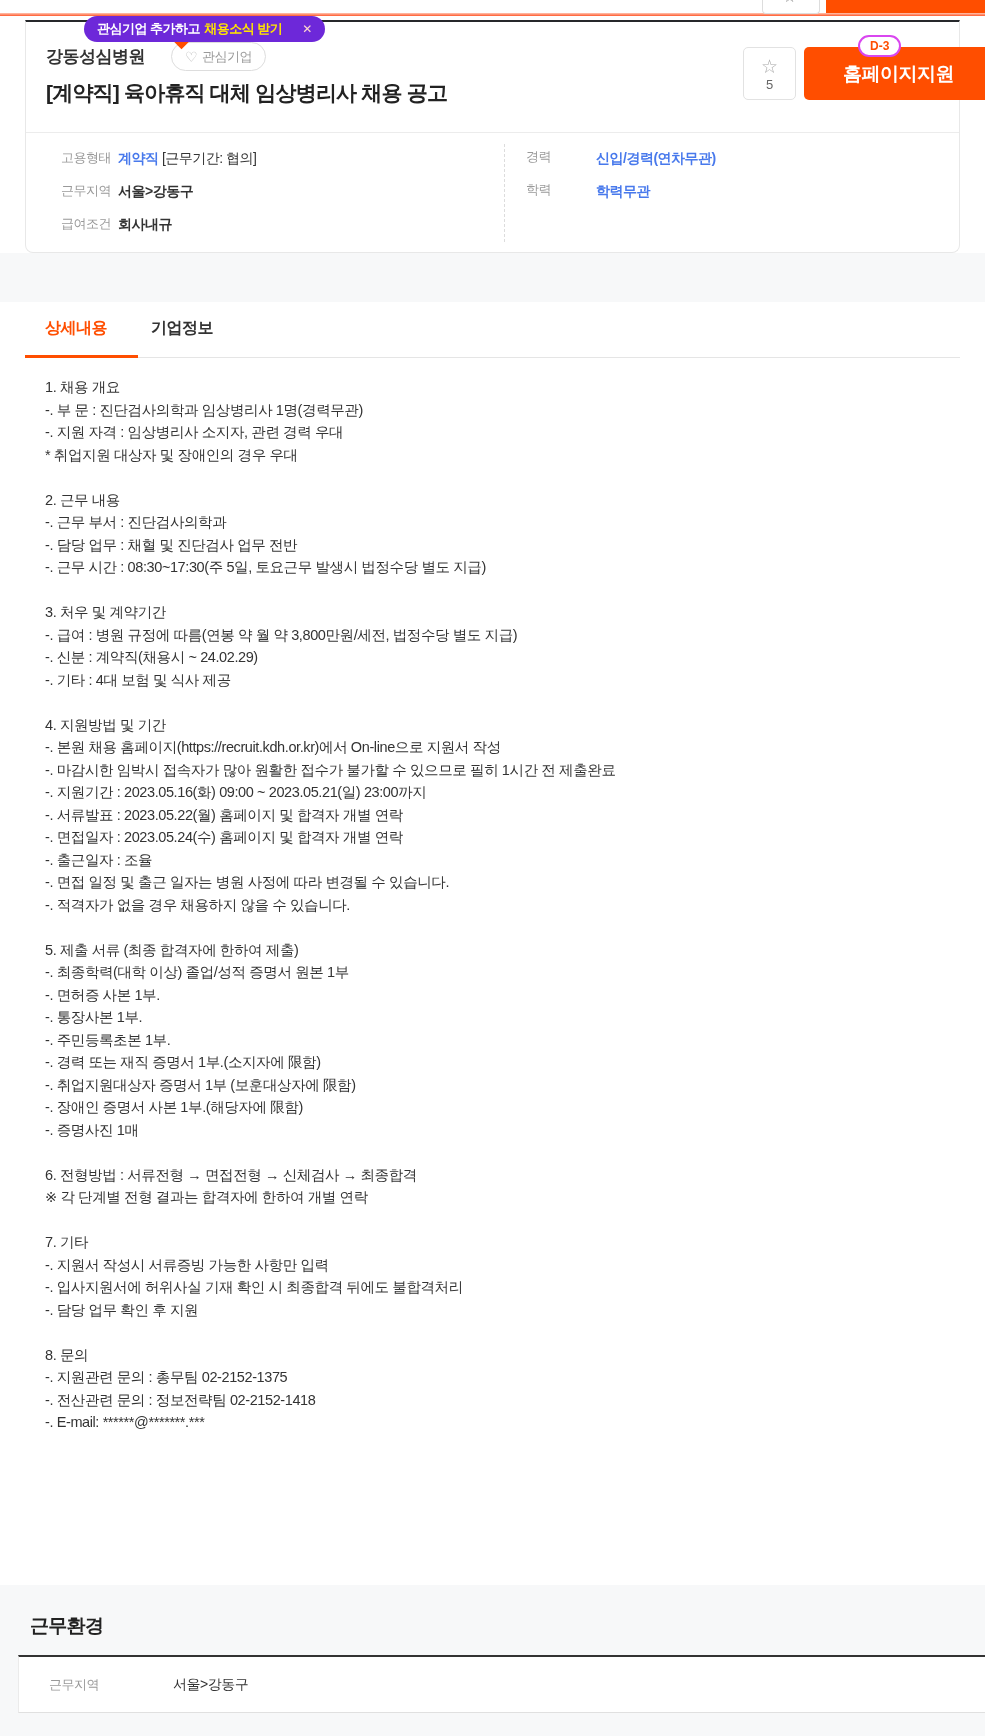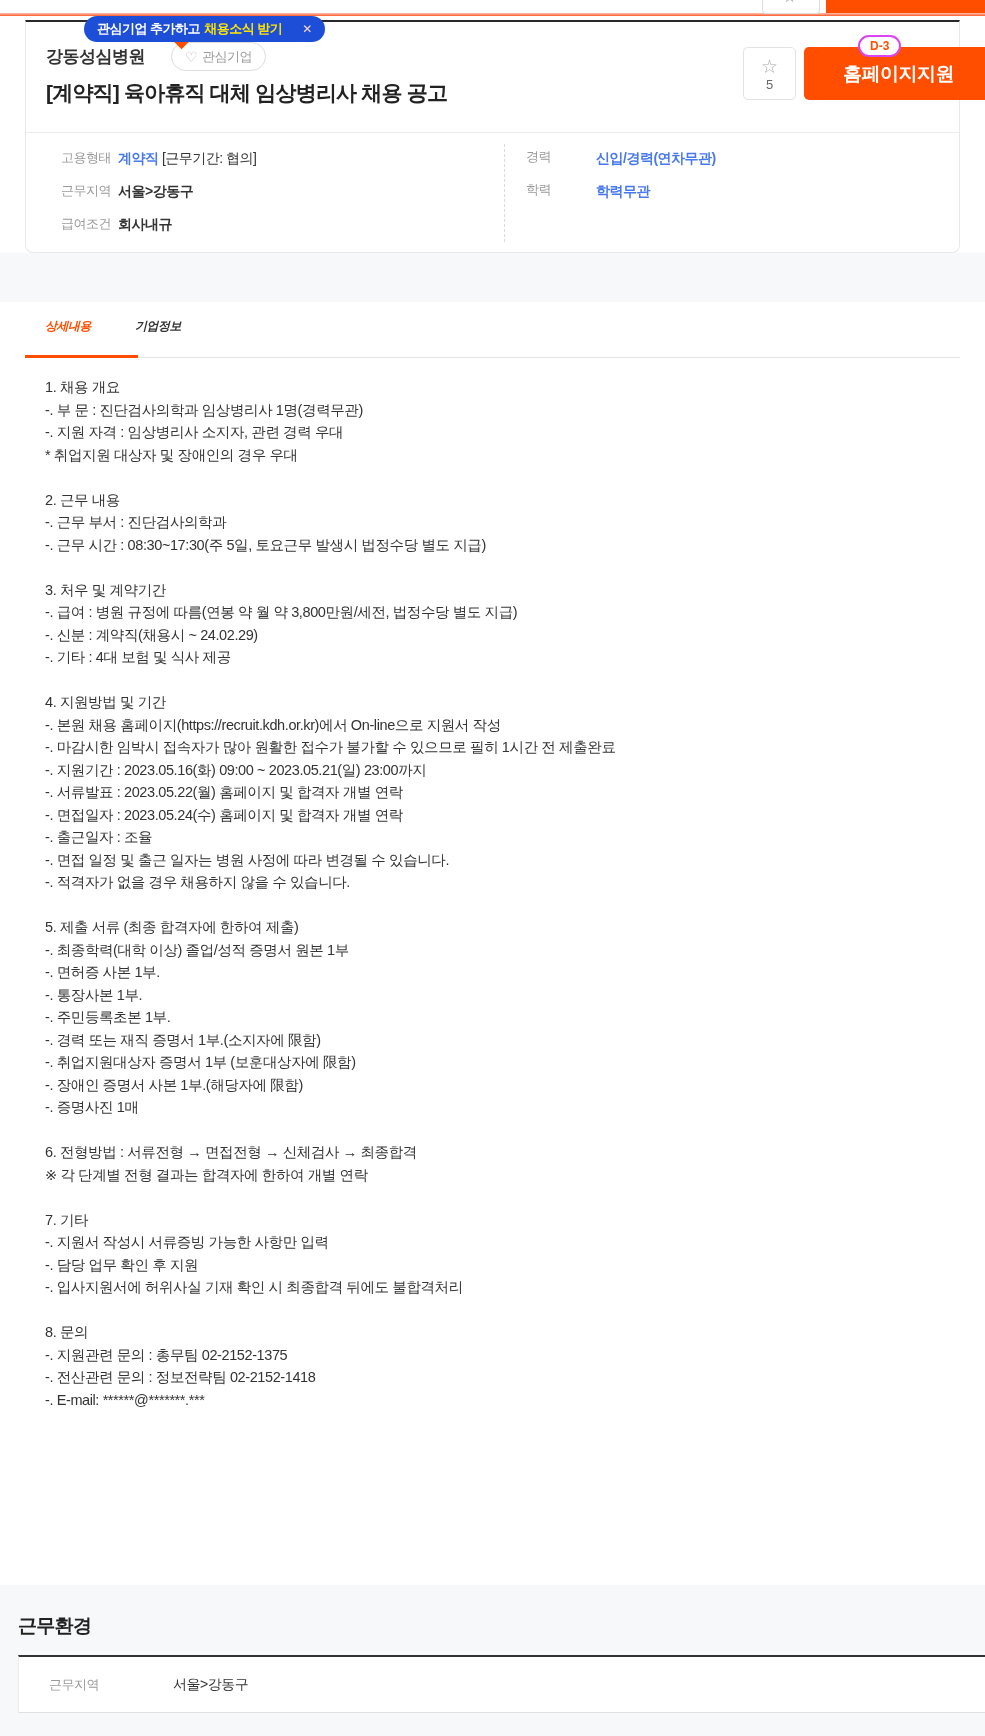--- a/index.html
+++ b/index.html
@@ -13,21 +13,21 @@
 
   
   .top-partial-star{position:absolute;left:762px;top:0;width:56px;height:13px;background:#fff;
     border:1px solid #ddd;border-top:none;border-radius:0 0 4px 4px;overflow:hidden;z-index:6;}
   .top-partial-star .partial-star{position:absolute;left:20px;top:-12px;font-size:15px;color:#8a8a8a;}
   .top-partial-apply{position:absolute;left:826px;top:0;width:159px;height:13px;background:#ff4e00;z-index:6;}
   .top-orange-line{position:absolute;left:0;top:13px;width:985px;height:3px;
     background:linear-gradient(#ffc5b2,#ff5a2e);z-index:4;}
 
   
-  .tooltip{position:absolute;left:84px;top:16px;height:26px;background:#1d4ed8;border-radius:14px;
+  .tooltip{position:absolute;left:84px;top:16px;height:26px;background:#6d28d9;border-radius:14px;
     display:flex;align-items:center;padding:0 13px;z-index:10;color:#fff;font-size:13px;font-weight:bold;
     letter-spacing:-0.5px;white-space:nowrap;}
   .tooltip .hl{color:#ffe400;margin-left:4px;}
   .tooltip .tt-close{margin-left:20px;font-weight:normal;font-size:12px;color:#ffd9cc;cursor:pointer;}
   .tooltip-tail{position:absolute;left:176px;top:36px;width:11px;height:11px;background:#ff4e00;
     transform:rotate(45deg);z-index:9;}
 
   
   .header-card{position:absolute;left:25px;top:20px;width:935px;height:233px;box-sizing:border-box;
     background:#fff;border:1px solid #e8e8e8;border-top:2px solid #26282b;border-radius:0 0 8px 8px;z-index:5;}
@@ -63,34 +63,34 @@
   .sum-value{font-size:14px;color:#333;font-weight:bold;letter-spacing:-0.5px;}
   .sum-value .blue{color:#4879ec;}
   .sum-value .extra{font-weight:normal;color:#333;}
 
   
   .band{position:absolute;left:0;top:253px;width:985px;height:49px;background:#f7f8f9;}
 
   
   .tab-row{position:absolute;left:0;top:302px;width:985px;height:57px;background:#fff;}
   #tabs{position:absolute;left:45px;top:16px;display:flex;gap:44px;}
-  .tab{font-size:12px;font-weight:bold;color:#333;letter-spacing:-0.5px;cursor:pointer;font-style:italic;}
+  .tab{font-size:16px;font-weight:bold;color:#333;letter-spacing:-0.5px;cursor:pointer;}
   .tab.active{color:#ff4e00;}
   .tab-line{position:absolute;left:25px;top:55px;width:935px;height:1px;background:#e5e5e5;}
   .tab-underline{position:absolute;left:25px;top:53px;width:113px;height:3px;background:#ff4e00;}
 
   
   .detail{position:absolute;left:45px;top:376px;width:890px;font-size:14.5px;color:#333;
     line-height:22.5px;letter-spacing:-0.4px;}
   .detail .section{margin-bottom:22.5px;}
   .detail .line{white-space:pre-wrap;}
 
   
   .bottom-band{position:absolute;left:0;top:1585px;width:985px;height:151px;background:#f7f8f9;}
-  .workenv-title{position:absolute;left:18px;top:1613px;font-size:19px;font-weight:bold;color:#222;
+  .workenv-title{position:absolute;left:30px;top:1613px;font-size:19px;font-weight:bold;color:#222;
     letter-spacing:-0.7px;z-index:2;}
   .workenv-box{position:absolute;left:18px;top:1655px;width:967px;height:58px;box-sizing:border-box;
     background:#fff;border-top:2px solid #333;border-bottom:1px solid #e0e0e0;border-left:1px solid #ebebeb;
     display:flex;flex-direction:column;justify-content:center;z-index:2;}
   .we-row{display:flex;align-items:center;}
   .we-label{margin-left:30px;width:124px;font-size:13px;color:#999;letter-spacing:-0.5px;}
   .we-value{font-size:14px;color:#333;letter-spacing:-0.5px;}
 </style>
 </head>
 <body>
@@ -169,20 +169,21 @@
   <div class="detail" id="detail">
       <div class="section">
         <div class="line">1. 채용 개요</div>
         <div class="line">-. 부 문 : 진단검사의학과 임상병리사 1명(경력무관)</div>
         <div class="line">-. 지원 자격 : 임상병리사 소지자, 관련 경력 우대</div>
         <div class="line">* 취업지원 대상자 및 장애인의 경우 우대</div>
       </div>
       <div class="section">
         <div class="line">2. 근무 내용</div>
         <div class="line">-. 근무 부서 : 진단검사의학과</div>
+        <div class="line">-. 담당 업무 : 채혈 및 진단검사 업무 전반</div>
         <div class="line">-. 근무 시간 : 08:30~17:30(주 5일, 토요근무 발생시 법정수당 별도 지급)</div>
       </div>
       <div class="section">
         <div class="line">3. 처우 및 계약기간</div>
         <div class="line">-. 급여 : 병원 규정에 따름(연봉 약 월 약 3,800만원/세전, 법정수당 별도 지급)</div>
         <div class="line">-. 신분 : 계약직(채용시 ~ 24.02.29)</div>
         <div class="line">-. 기타 : 4대 보험 및 식사 제공</div>
       </div>
       <div class="section">
         <div class="line">4. 지원방법 및 기간</div>
@@ -206,22 +207,22 @@
         <div class="line">-. 장애인 증명서 사본 1부.(해당자에 限함)</div>
         <div class="line">-. 증명사진 1매</div>
       </div>
       <div class="section">
         <div class="line">6. 전형방법 : 서류전형 → 면접전형 → 신체검사 → 최종합격</div>
         <div class="line">※ 각 단계별 전형 결과는 합격자에 한하여 개별 연락</div>
       </div>
       <div class="section">
         <div class="line">7. 기타</div>
         <div class="line">-. 지원서 작성시 서류증빙 가능한 사항만 입력</div>
+        <div class="line">-. 입사지원서에 허위사실 기재 확인 시 최종합격 뒤에도 불합격처리</div>
         <div class="line">-. 담당 업무 확인 후 지원</div>
-        <div class="line">-. 입사지원서에 허위사실 기재 확인 시 최종합격 뒤에도 불합격처리</div>
       </div>
       <div class="section">
         <div class="line">8. 문의</div>
         <div class="line">-. 지원관련 문의 : 총무팀 02-2152-1375</div>
         <div class="line">-. 전산관련 문의 : 정보전략팀 02-2152-1418</div>
         <div class="line">-. E-mail: ******@*******.***</div>
       </div>
     </div>
 
   <div class="bottom-band"></div>

